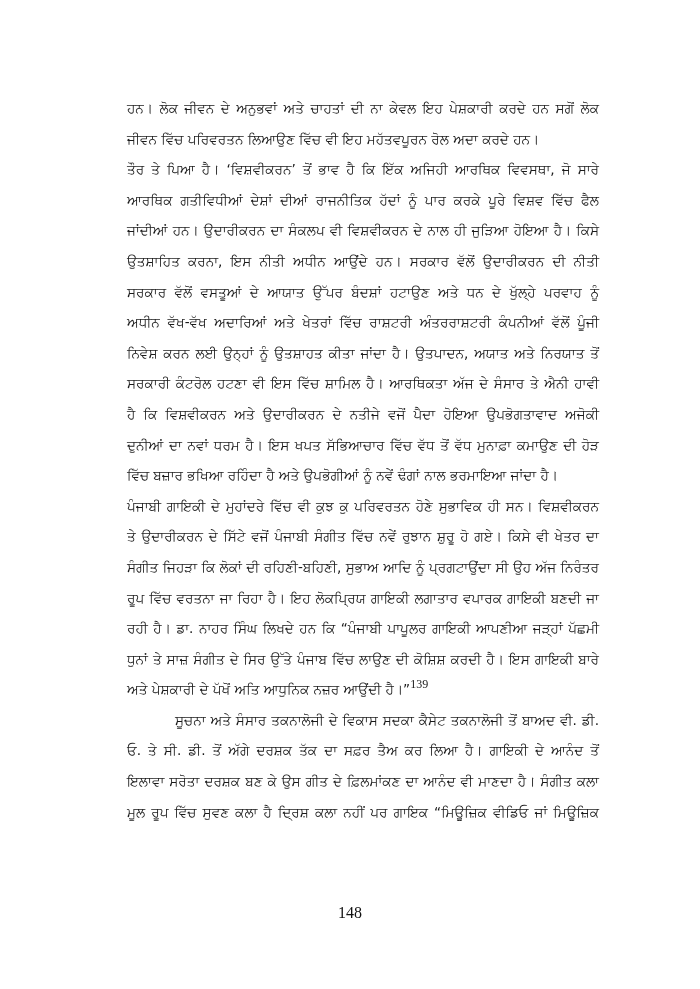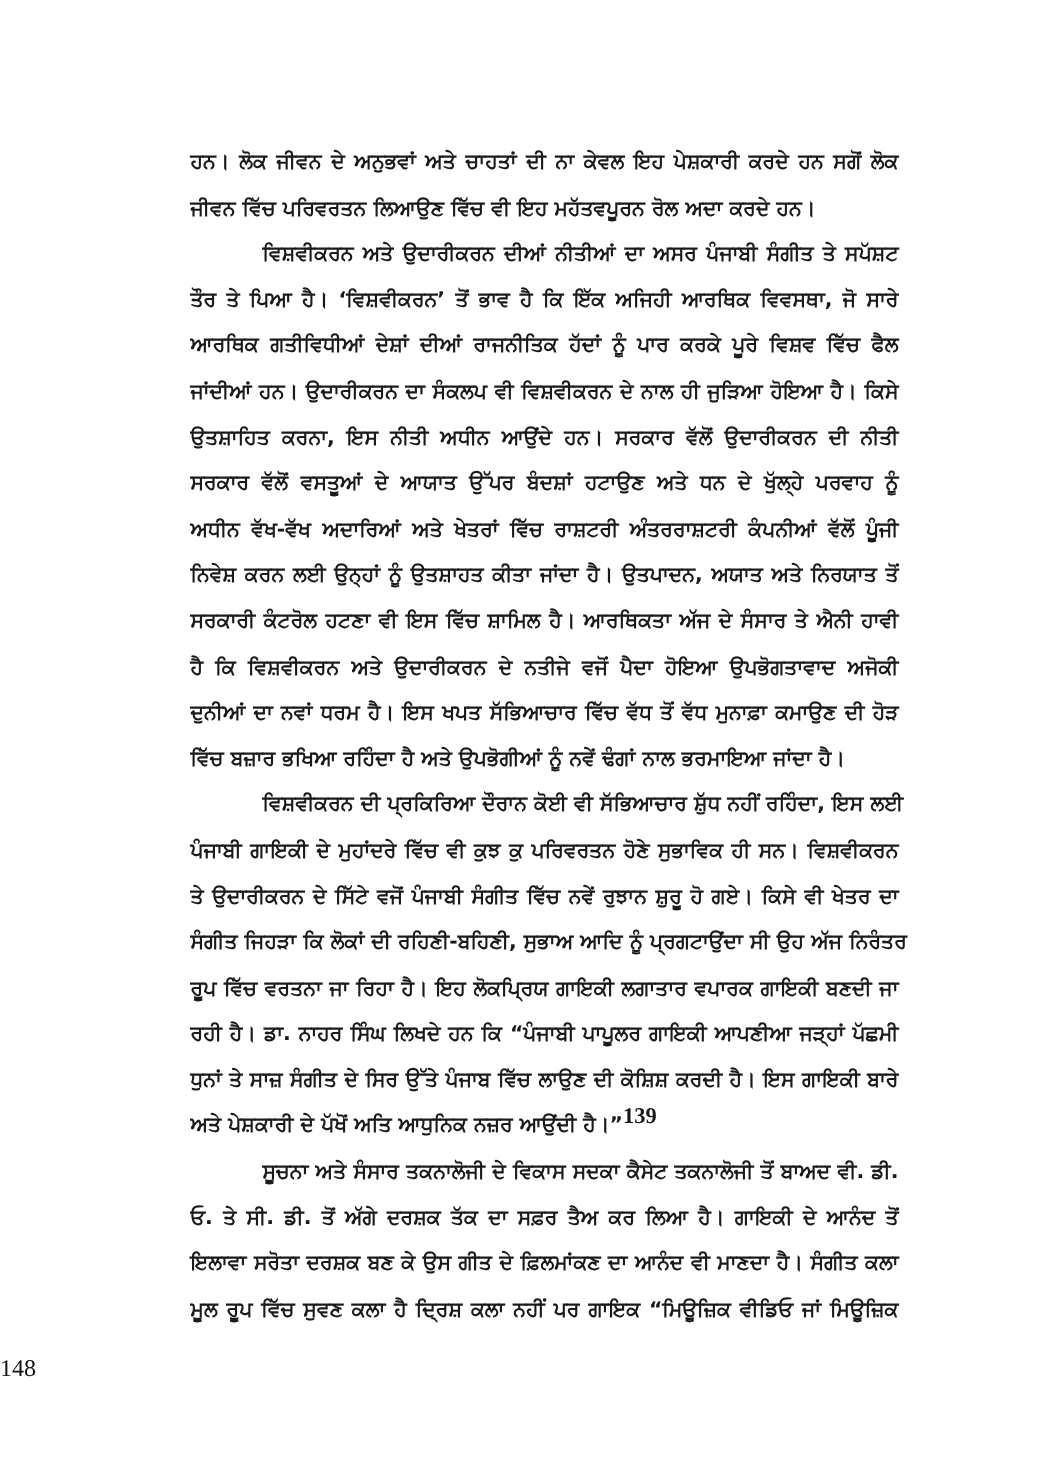--- a/index.html
+++ b/index.html
@@ -11,58 +11,55 @@
       position: absolute; left: 127px; top: 93px; width: 472px;
       font-family: "DejaVu Sans", sans-serif;
       font-size: 13.6px;
       color: #1a1a1a;
     }
     .line {
       height: 30.6px; line-height: 30.6px;
       white-space: nowrap;
       text-align: justify; text-align-last: justify;
       overflow: visible;
-      font-weight: bold;
     }
     .line.last { text-align-last: left; }
     .line.indent { padding-left: 48px; }
     .page-number {
-      position: absolute; left: 0; width: 700px; top: 904px; 
+      position: absolute; left: 0; width: 700px; top: 904px; text-align: center;
       font-family: "Liberation Serif", serif; font-size: 16px; color: #111;
     }
-    sup { font-family: "Liberation Serif", serif; font-size: 15px; vertical-align: super; line-height: 0; }
+    sup { font-family: "Liberation Serif", serif; font-size: 12px; vertical-align: super; line-height: 0; }
   </style>
 </head>
 <body>
 
 <div class="page">
   <div class="text-block">
 
     <div>
       <div class="line">ਹਨ। ਲੋਕ ਜੀਵਨ ਦੇ ਅਨੁਭਵਾਂ ਅਤੇ ਚਾਹਤਾਂ ਦੀ ਨਾ ਕੇਵਲ ਇਹ ਪੇਸ਼ਕਾਰੀ ਕਰਦੇ ਹਨ ਸਗੋਂ ਲੋਕ</div>
       <div class="line last">ਜੀਵਨ ਵਿੱਚ ਪਰਿਵਰਤਨ ਲਿਆਉਣ ਵਿੱਚ ਵੀ ਇਹ ਮਹੱਤਵਪੂਰਨ ਰੋਲ ਅਦਾ ਕਰਦੇ ਹਨ।</div>
     </div>
 
     <div>
-      <div class="line indent">ਵਿਸ਼ਵੀਕਰਨ ਅਤੇ ਉਦਾਰੀਕਰਨ ਦੀਆਂ ਨੀਤੀਆਂ ਦਾ ਅਸਰ ਪੰਜਾਬੀ ਸੰਗੀਤ ਤੇ ਸਪੱਸ਼ਟ</div>
       <div class="line">ਤੌਰ ਤੇ ਪਿਆ ਹੈ। ‘ਵਿਸ਼ਵੀਕਰਨ’ ਤੋਂ ਭਾਵ ਹੈ ਕਿ ਇੱਕ ਅਜਿਹੀ ਆਰਥਿਕ ਵਿਵਸਥਾ, ਜੋ ਸਾਰੇ</div>
       <div class="line">ਆਰਥਿਕ ਗਤੀਵਿਧੀਆਂ ਦੇਸ਼ਾਂ ਦੀਆਂ ਰਾਜਨੀਤਿਕ ਹੱਦਾਂ ਨੂੰ ਪਾਰ ਕਰਕੇ ਪੂਰੇ ਵਿਸ਼ਵ ਵਿੱਚ ਫੈਲ</div>
       <div class="line">ਜਾਂਦੀਆਂ ਹਨ। ਉਦਾਰੀਕਰਨ ਦਾ ਸੰਕਲਪ ਵੀ ਵਿਸ਼ਵੀਕਰਨ ਦੇ ਨਾਲ ਹੀ ਜੁੜਿਆ ਹੋਇਆ ਹੈ। ਕਿਸੇ</div>
       <div class="line">ਉਤਸ਼ਾਹਿਤ ਕਰਨਾ, ਇਸ ਨੀਤੀ ਅਧੀਨ ਆਉਂਦੇ ਹਨ। ਸਰਕਾਰ ਵੱਲੋਂ ਉਦਾਰੀਕਰਨ ਦੀ ਨੀਤੀ</div>
       <div class="line">ਸਰਕਾਰ ਵੱਲੋਂ ਵਸਤੂਆਂ ਦੇ ਆਯਾਤ ਉੱਪਰ ਬੰਦਸ਼ਾਂ ਹਟਾਉਣ ਅਤੇ ਧਨ ਦੇ ਖੁੱਲ੍ਹੇ ਪਰਵਾਹ ਨੂੰ</div>
       <div class="line">ਅਧੀਨ ਵੱਖ-ਵੱਖ ਅਦਾਰਿਆਂ ਅਤੇ ਖੇਤਰਾਂ ਵਿੱਚ ਰਾਸ਼ਟਰੀ ਅੰਤਰਰਾਸ਼ਟਰੀ ਕੰਪਨੀਆਂ ਵੱਲੋਂ ਪੂੰਜੀ</div>
       <div class="line">ਨਿਵੇਸ਼ ਕਰਨ ਲਈ ਉਨ੍ਹਾਂ ਨੂੰ ਉਤਸ਼ਾਹਤ ਕੀਤਾ ਜਾਂਦਾ ਹੈ। ਉਤਪਾਦਨ, ਅਯਾਤ ਅਤੇ ਨਿਰਯਾਤ ਤੋਂ</div>
       <div class="line">ਸਰਕਾਰੀ ਕੰਟਰੋਲ ਹਟਣਾ ਵੀ ਇਸ ਵਿੱਚ ਸ਼ਾਮਿਲ ਹੈ। ਆਰਥਿਕਤਾ ਅੱਜ ਦੇ ਸੰਸਾਰ ਤੇ ਐਨੀ ਹਾਵੀ</div>
       <div class="line">ਹੈ ਕਿ ਵਿਸ਼ਵੀਕਰਨ ਅਤੇ ਉਦਾਰੀਕਰਨ ਦੇ ਨਤੀਜੇ ਵਜੋਂ ਪੈਦਾ ਹੋਇਆ ਉਪਭੋਗਤਾਵਾਦ ਅਜੋਕੀ</div>
       <div class="line">ਦੁਨੀਆਂ ਦਾ ਨਵਾਂ ਧਰਮ ਹੈ। ਇਸ ਖਪਤ ਸੱਭਿਆਚਾਰ ਵਿੱਚ ਵੱਧ ਤੋਂ ਵੱਧ ਮੁਨਾਫ਼ਾ ਕਮਾਉਣ ਦੀ ਹੋੜ</div>
       <div class="line last">ਵਿੱਚ ਬਜ਼ਾਰ ਭਖਿਆ ਰਹਿੰਦਾ ਹੈ ਅਤੇ ਉਪਭੋਗੀਆਂ ਨੂੰ ਨਵੇਂ ਢੰਗਾਂ ਨਾਲ ਭਰਮਾਇਆ ਜਾਂਦਾ ਹੈ।</div>
     </div>
 
     <div>
-      <div class="line indent">ਵਿਸ਼ਵੀਕਰਨ ਦੀ ਪ੍ਰਕਿਰਿਆ ਦੌਰਾਨ ਕੋਈ ਵੀ ਸੱਭਿਆਚਾਰ ਸ਼ੁੱਧ ਨਹੀਂ ਰਹਿੰਦਾ, ਇਸ ਲਈ</div>
       <div class="line">ਪੰਜਾਬੀ ਗਾਇਕੀ ਦੇ ਮੁਹਾਂਦਰੇ ਵਿੱਚ ਵੀ ਕੁਝ ਕੁ ਪਰਿਵਰਤਨ ਹੋਣੇ ਸੁਭਾਵਿਕ ਹੀ ਸਨ। ਵਿਸ਼ਵੀਕਰਨ</div>
       <div class="line">ਤੇ ਉਦਾਰੀਕਰਨ ਦੇ ਸਿੱਟੇ ਵਜੋਂ ਪੰਜਾਬੀ ਸੰਗੀਤ ਵਿੱਚ ਨਵੇਂ ਰੁਝਾਨ ਸ਼ੁਰੂ ਹੋ ਗਏ। ਕਿਸੇ ਵੀ ਖੇਤਰ ਦਾ</div>
       <div class="line">ਸੰਗੀਤ ਜਿਹੜਾ ਕਿ ਲੋਕਾਂ ਦੀ ਰਹਿਣੀ-ਬਹਿਣੀ, ਸੁਭਾਅ ਆਦਿ ਨੂੰ ਪ੍ਰਗਟਾਉਂਦਾ ਸੀ ਉਹ ਅੱਜ ਨਿਰੰਤਰ</div>
       <div class="line">ਰੂਪ ਵਿੱਚ ਵਰਤਨਾ ਜਾ ਰਿਹਾ ਹੈ। ਇਹ ਲੋਕਪ੍ਰਿਯ ਗਾਇਕੀ ਲਗਾਤਾਰ ਵਪਾਰਕ ਗਾਇਕੀ ਬਣਦੀ ਜਾ</div>
       <div class="line">ਰਹੀ ਹੈ। ਡਾ. ਨਾਹਰ ਸਿੰਘ ਲਿਖਦੇ ਹਨ ਕਿ “ਪੰਜਾਬੀ ਪਾਪੂਲਰ ਗਾਇਕੀ ਆਪਣੀਆ ਜੜ੍ਹਾਂ ਪੱਛਮੀ</div>
       <div class="line">ਧੁਨਾਂ ਤੇ ਸਾਜ਼ ਸੰਗੀਤ ਦੇ ਸਿਰ ਉੱਤੇ ਪੰਜਾਬ ਵਿੱਚ ਲਾਉਣ ਦੀ ਕੋਸ਼ਿਸ਼ ਕਰਦੀ ਹੈ। ਇਸ ਗਾਇਕੀ ਬਾਰੇ</div>
       <div class="line last"><span>ਅਤੇ ਪੇਸ਼ਕਾਰੀ ਦੇ ਪੱਖੋਂ ਅਤਿ ਆਧੁਨਿਕ ਨਜ਼ਰ ਆਉਂਦੀ ਹੈ।”</span><sup>139</sup></div>
     </div>
 
     <div>

